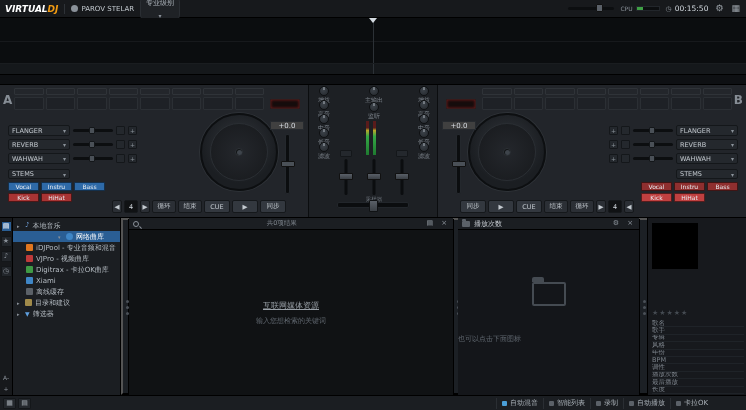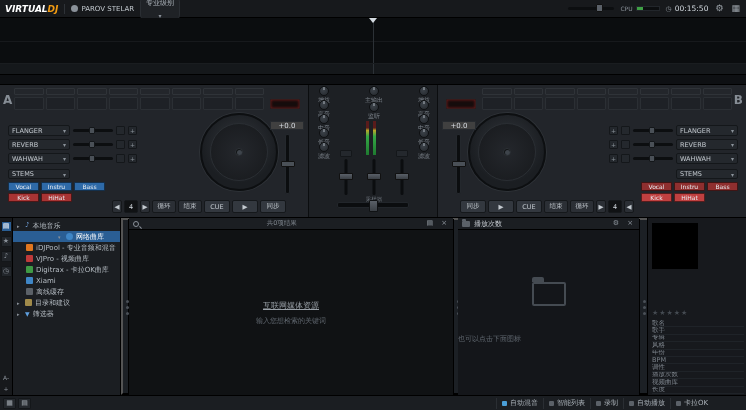--- a/index.html
+++ b/index.html
@@ -598,21 +598,21 @@
       <div class="meta-row">
           <span>BPM</span>
         </div>
       <div class="meta-row">
           <span>调性</span>
         </div>
       <div class="meta-row">
           <span>播放次数</span>
         </div>
       <div class="meta-row">
-          <span>视频曲库</span>
+          <span>最后播放</span>
         </div>
       <div class="meta-row">
           <span>长度</span>
         </div>
     </div>
   </aside>
 
   <footer class="bottombar">
     <button class="bb-icon"><span>▦</span></button>
     <button class="bb-icon"><span>▤</span></button>

